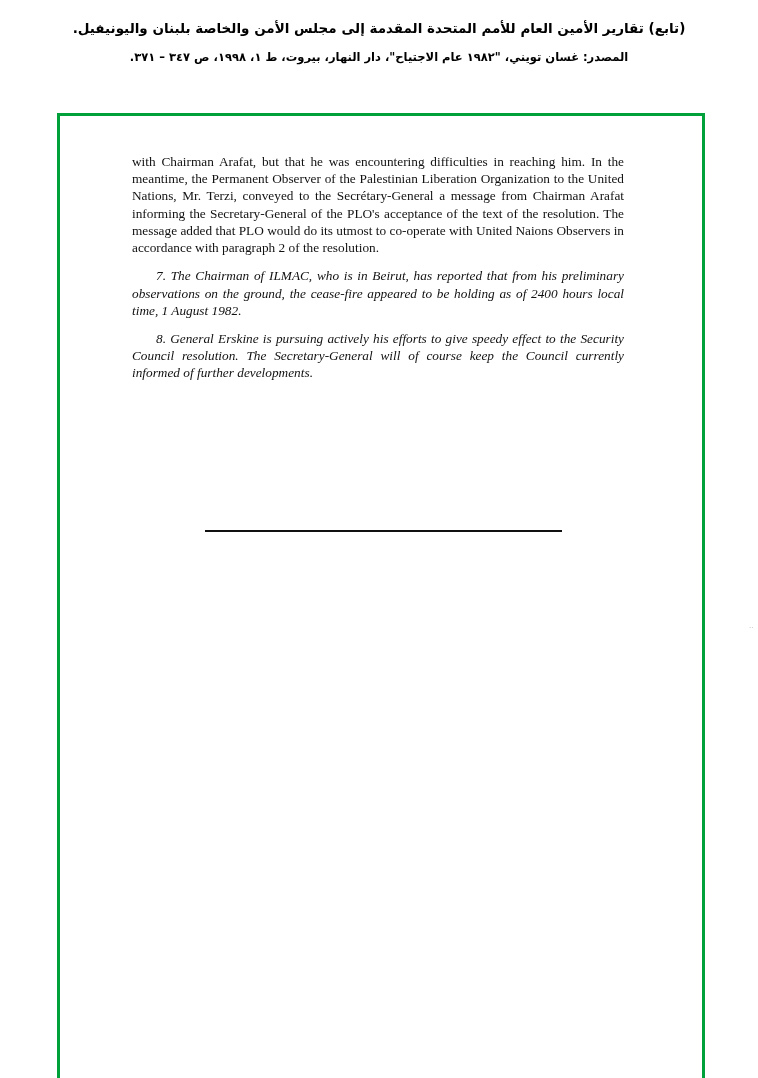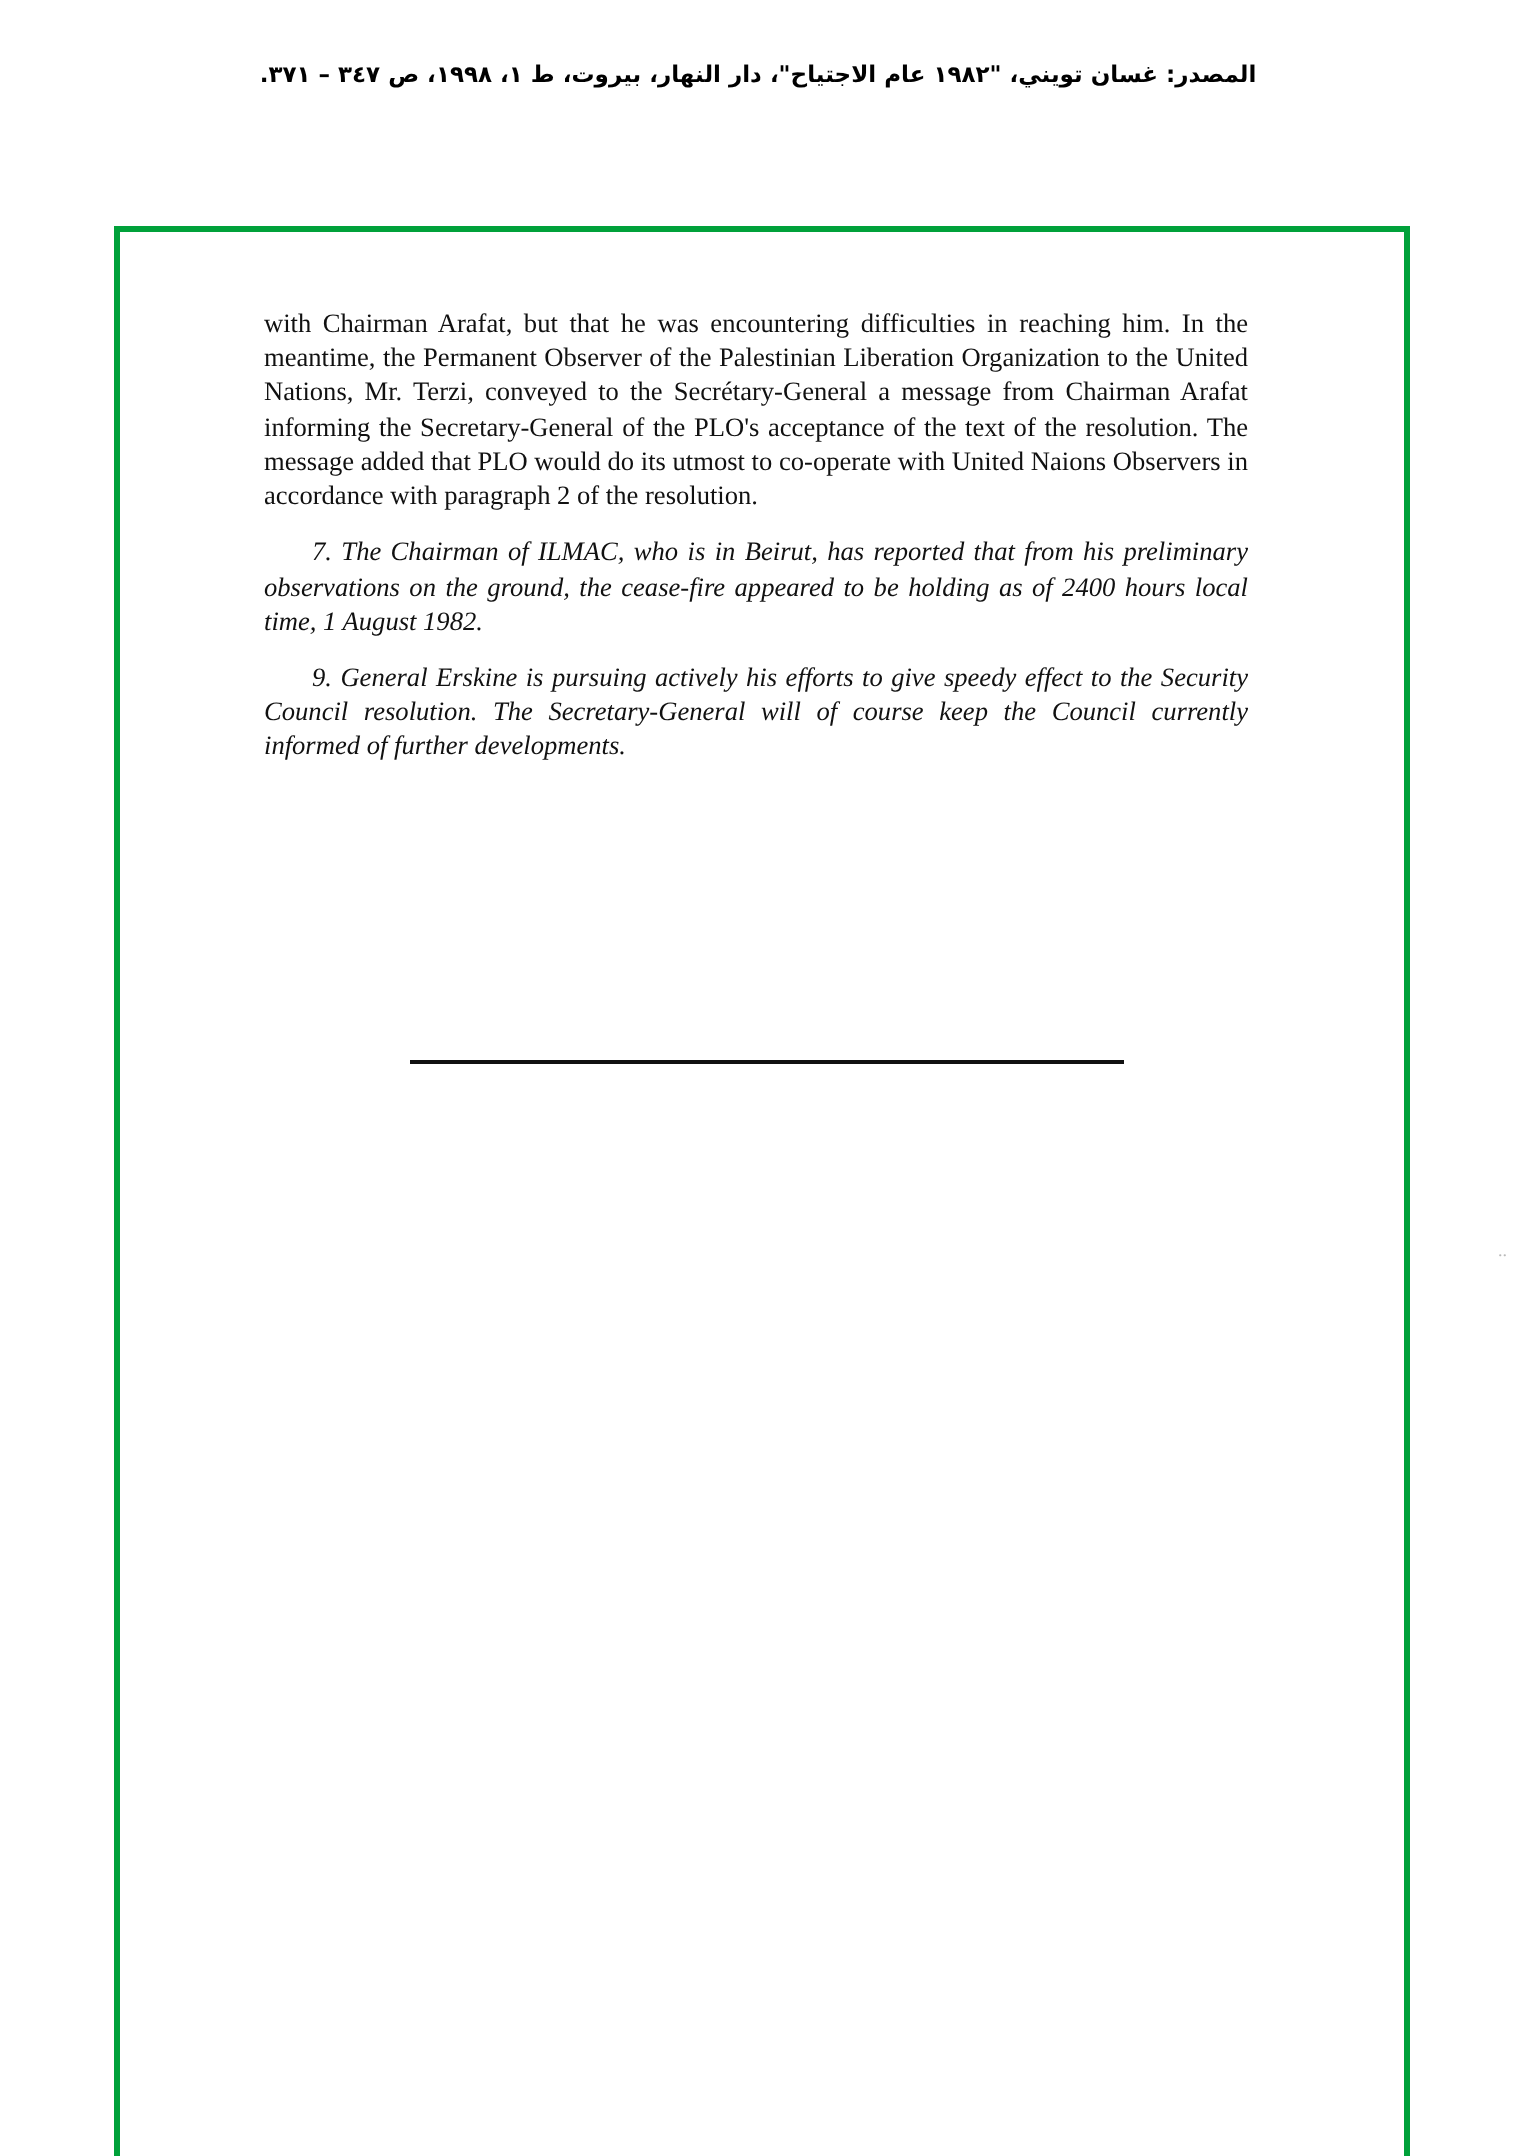--- a/index.html
+++ b/index.html
@@ -95,28 +95,29 @@
     top: 620px;
     font-size: 9px;
     color: #b9b9b9;
     font-family: "Liberation Serif", serif;
   }
 </style>
 </head>
 <body>
 
 <div class="arabic-header">
+  <div class="arabic-title">(تابع) تقارير الأمين العام للأمم المتحدة المقدمة إلى مجلس الأمن والخاصة بلبنان واليونيفيل.</div>
   <div class="arabic-source">المصدر: غسان تويني، "١٩٨٢ عام الاجتياح"، دار النهار، بيروت، ط ١، ١٩٩٨، ص ٣٤٧ – ٣٧١.</div>
 </div>
 
 <div class="page-frame">
 
   <div class="doc-body">
     <p class="para">with Chairman Arafat, but that he was encountering difficulties in reaching him. In the meantime, the Permanent Observer of the Palestinian Liberation Organization to the United Nations, Mr. Terzi, conveyed to the Secrétary-General a message from Chairman Arafat informing the Secretary-General of the PLO's acceptance of the text of the resolution. The message added that PLO would do its utmost to co-operate with United Naions Observers in accordance with paragraph 2 of the resolution.</p>
     <p class="para indent">7. The Chairman of ILMAC, who is in Beirut, has reported that from his preliminary observations on the ground, the cease-fire appeared to be holding as of 2400 hours local time, 1 August 1982.</p>
-    <p class="para indent">9. General Erskine is pursuing actively his efforts to give speedy effect to the Security Council resolution. The Secretary-General will of course keep the Council currently informed of further developments.</p>
+    <p class="para indent">8. General Erskine is pursuing actively his efforts to give speedy effect to the Security Council resolution. The Secretary-General will of course keep the Council currently informed of further developments.</p>
   </div>
 
   <div class="inner-rule"></div>
 
 </div>
 
 <div class="margin-speck">..</div>
 
 </body></html>

